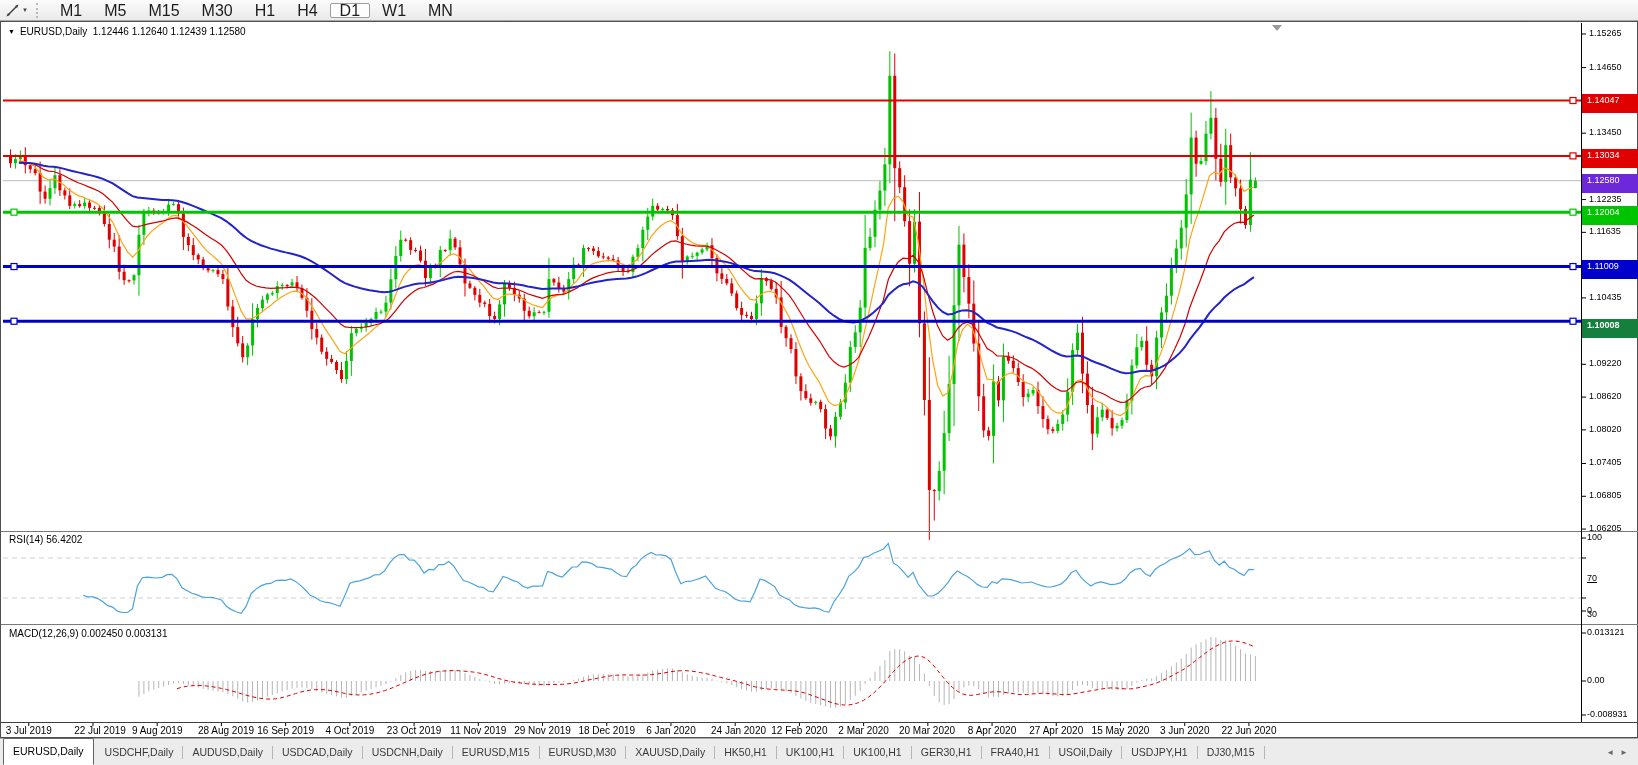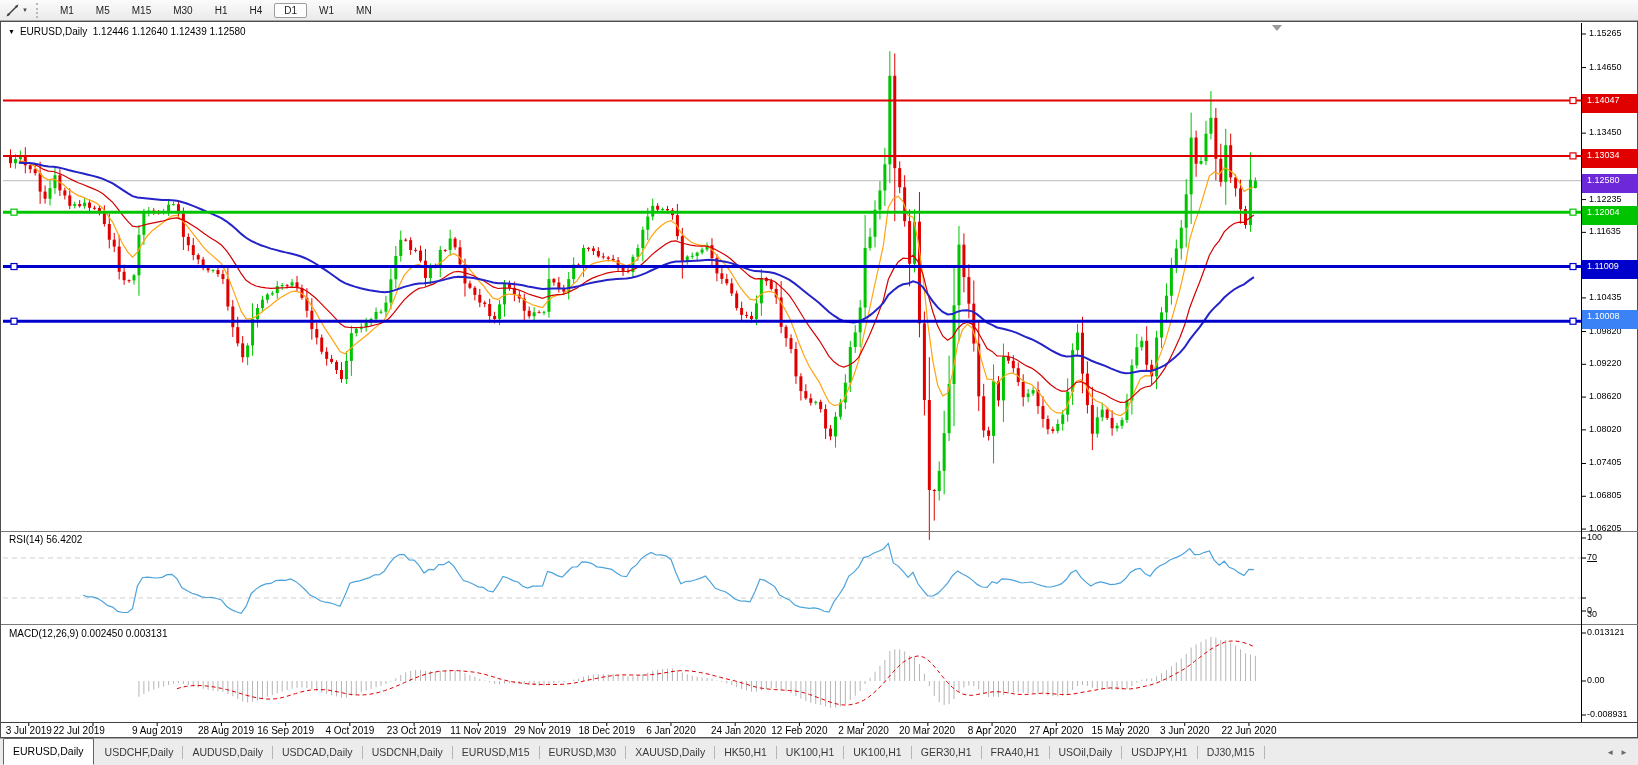--- a/index.html
+++ b/index.html
@@ -6,21 +6,21 @@
 html,body { width:1638px; height:765px; overflow:hidden; background:#fff;
   font-family:"Liberation Sans", sans-serif; position:relative; }
 
 
 .toolbar { position:absolute; top:0; left:0; width:1638px; height:21px;
   background:linear-gradient(#fbfbfb,#eaeaea); border-bottom:1px solid #a9a9a9;
   display:flex; align-items:center; padding-left:3px; z-index:30; }
 .tool-icon { width:18px; height:16px; display:flex; align-items:center; justify-content:center; }
 .caret { font-size:6px; color:#444; margin:0 5px 0 1px; }
 .grip { width:6px; height:15px; border-left:2px dotted #b8b8b8; margin:0 7px 0 3px; }
-.tf-btn { padding:0 9px; font-size:10px; color:#1d1d1d; border:1px solid transparent;
+.tf-btn { padding:0 9px; font-size:16px; color:#1d1d1d; border:1px solid transparent;
   border-radius:2px; margin:0 1px; line-height:13px; }
 .tf-btn.active { background:#fdfdfd; border-color:#9d9d9d; }
 
 
 .chart-window { position:absolute; top:21px; left:0; width:1638px; height:717px;
   background:#fff; border:1px solid #4f4f4f; z-index:1; }
 #plot-svg { position:absolute; top:0; left:0; pointer-events:none; z-index:2; }
 .overlay { position:absolute; z-index:3; white-space:nowrap; }
 .chart-title { left:7px; top:4px; font-size:10px; color:#000; }
 .chart-title .tri { font-size:7px; margin-right:5px; vertical-align:1px; }
@@ -899,30 +899,30 @@
     <div class="overlay axis-tick" style="top: 369.098px;">1.08620</div>
     <div class="overlay axis-tick" style="top: 401.885px;">1.08020</div>
     <div class="overlay axis-tick" style="top: 435.492px;">1.07405</div>
     <div class="overlay axis-tick" style="top: 468.279px;">1.06805</div>
     <div class="overlay axis-tick" style="top: 501.066px;">1.06205</div>
     <div class="overlay axis-badge" style="top: 72.041px; background: rgb(224, 0, 0);">1.14047</div>
     <div class="overlay axis-badge" style="top: 127.396px; background: rgb(224, 0, 0);">1.13034</div>
     <div class="overlay axis-badge" style="top: 152.205px; background: #6d28d9;">1.12580</div>
     <div class="overlay axis-badge" style="top: 183.68px; background: rgb(0, 196, 0);">1.12004</div>
     <div class="overlay axis-badge" style="top: 238.052px; background: rgb(0, 0, 204);">1.11009</div>
-    <div class="overlay axis-badge" style="top: 288px; background: #3b82f6;">1.10008</div>
+    <div class="overlay axis-badge" style="top: 297px; background: #15803d; font-weight: bold;">1.10008</div>
     <div class="overlay rsi-scale" style="top: 510px;">100</div>
-    <div class="overlay rsi-scale" style="top: 530px; text-decoration: underline;">70</div>
+    <div class="overlay rsi-scale" style="top: 551px; text-decoration: underline;">70</div>
     <div class="overlay rsi-scale" style="top: 587px;">30</div>
     <div class="overlay rsi-scale" style="top: 583px;">0</div>
     <div class="overlay macd-scale" style="top: 605px;">0.013121</div>
     <div class="overlay macd-scale" style="top: 653px;">0.00</div>
     <div class="overlay macd-scale" style="top: 687px;">-0.008931</div>
     <div class="overlay date-label" style="left: -14.24px;">3 Jul 2019</div>
-    <div class="overlay date-label" style="left: 36px;">22 Jul 2019</div>
+    <div class="overlay date-label" style="left: 57px;">22 Jul 2019</div>
     <div class="overlay date-label" style="left: 114.2px;">9 Aug 2019</div>
     <div class="overlay date-label" style="left: 183px;">28 Aug 2019</div>
     <div class="overlay date-label" style="left: 242.64px;">16 Sep 2019</div>
     <div class="overlay date-label" style="left: 306.86px;">4 Oct 2019</div>
     <div class="overlay date-label" style="left: 371.08px;">23 Oct 2019</div>
     <div class="overlay date-label" style="left: 435.3px;">11 Nov 2019</div>
     <div class="overlay date-label" style="left: 499.52px;">29 Nov 2019</div>
     <div class="overlay date-label" style="left: 563.74px;">18 Dec 2019</div>
     <div class="overlay date-label" style="left: 627.96px;">6 Jan 2020</div>
     <div class="overlay date-label" style="left: 665px; padding-left: 45px;">24 Jan 2020</div>

